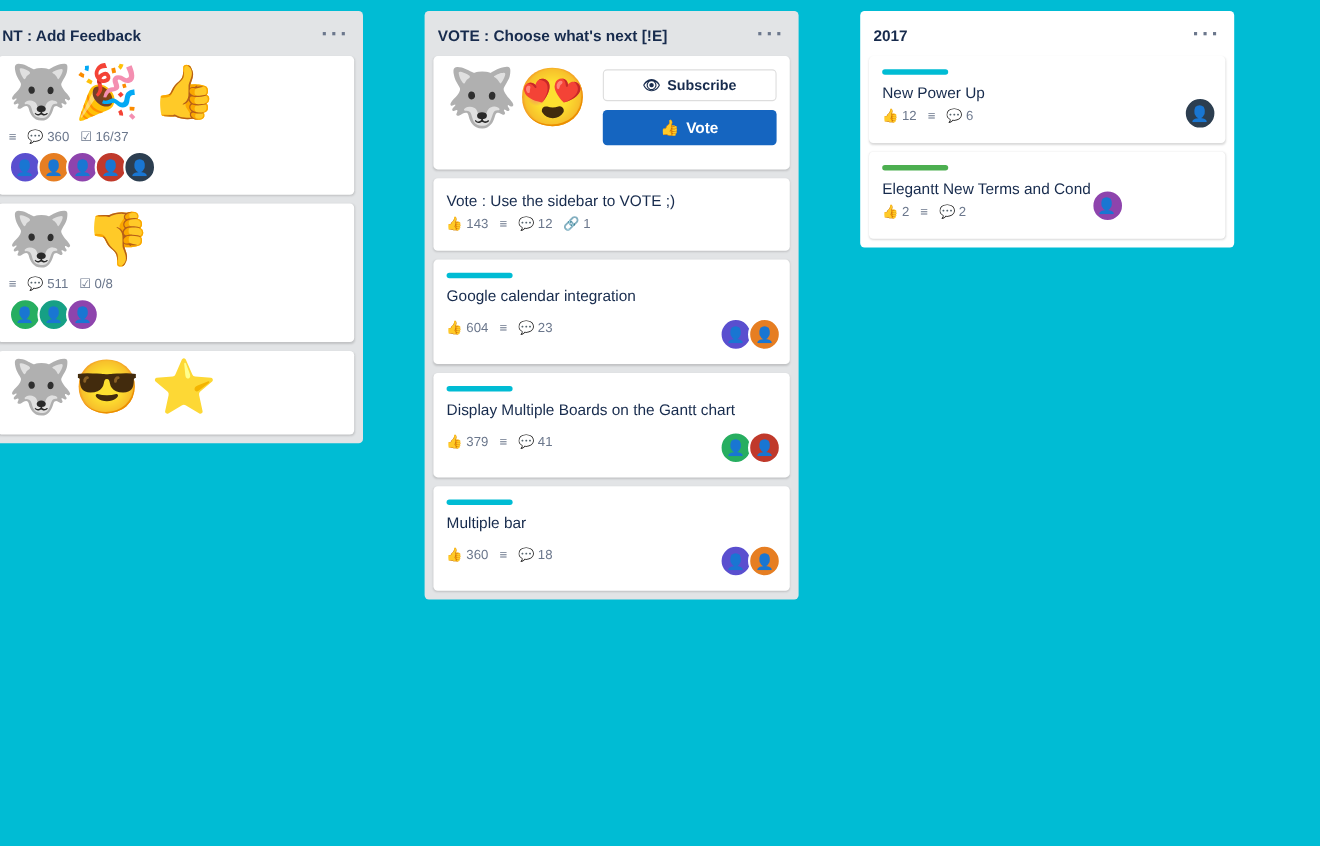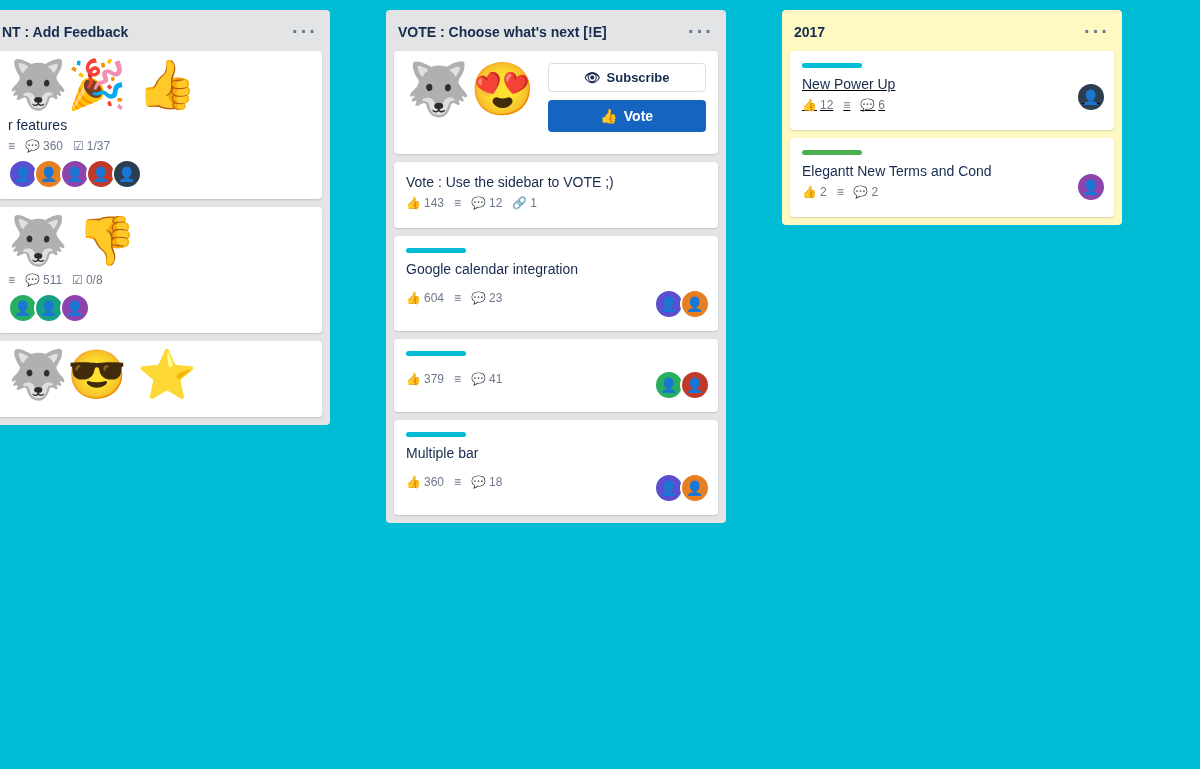--- a/index.html
+++ b/index.html
@@ -166,21 +166,21 @@
       height: 5px;
       border-radius: 3px;
       margin-bottom: 8px;
       width: 60px;
     }
     .bar-cyan { background: #00BCD4; }
     .bar-green { background: #4CAF50; }
 
     
     .col-2017 {
-      background: #fef9c3;
+      background: #ffffff;
       border-radius: 4px;
       width: 340px;
       min-width: 340px;
       flex-shrink: 0;
     }
   </style>
 </head>
 <body>
 
 <div class="board">
@@ -189,30 +189,29 @@
     <div class="column-header">
       <span class="column-header-title">NT : Add Feedback</span>
       <span class="column-header-menu">···</span>
     </div>
 
     <div class="card">
       <div class="card-emoji-row">
         <span class="emoji-large">🐺🎉</span>
         <span class="emoji-large" style="color:#4CAF50;">👍</span>
       </div>
-      <div class="card-title">r features</div>
       <div class="card-meta">
         <span class="meta-item">≡</span>
         <span class="meta-item">
           <span>💬</span>
           <span>360</span>
         </span>
         <span class="meta-item">
           <span>☑</span>
-          <span>1/37</span>
+          <span>16/37</span>
         </span>
       </div>
       <div class="avatars">
         <div class="avatar av1">👤</div>
         <div class="avatar av2">👤</div>
         <div class="avatar av3">👤</div>
         <div class="avatar av4">👤</div>
         <div class="avatar av5">👤</div>
       </div>
     </div>
@@ -306,20 +305,21 @@
         </div>
         <div class="avatars">
           <div class="avatar av1">👤</div>
           <div class="avatar av2">👤</div>
         </div>
       </div>
     </div>
 
     <div class="vote-card">
       <div class="progress-bar bar-cyan"></div>
+      <div class="card-title">Display Multiple Boards on the Gantt chart</div>
       <div style="display:flex;align-items:center;justify-content:space-between;">
         <div class="card-meta">
           <span class="meta-item">
             <span>👍</span>
             <span>379</span>
           </span>
           <span class="meta-item">≡</span>
           <span class="meta-item">
             <span>💬</span>
             <span>41</span>
@@ -356,21 +356,21 @@
   </div>
 
   <div class="column col-2017">
     <div class="column-header">
       <span class="column-header-title">2017</span>
       <span class="column-header-menu">···</span>
     </div>
 
     <div class="vote-card">
       <div class="progress-bar bar-cyan"></div>
-      <div style="display:flex;align-items:flex-start;justify-content:space-between;text-decoration:underline;">
+      <div style="display:flex;align-items:flex-end;justify-content:space-between;">
         <div>
           <div class="card-title">New Power Up</div>
           <div class="card-meta">
             <span class="meta-item">
               <span>👍</span>
               <span>12</span>
             </span>
             <span class="meta-item">≡</span>
             <span class="meta-item">
               <span>💬</span>
@@ -379,21 +379,21 @@
           </div>
         </div>
         <div class="avatars">
           <div class="avatar av5">👤</div>
         </div>
       </div>
     </div>
 
     <div class="vote-card">
       <div class="progress-bar bar-green"></div>
-      <div style="display:flex;align-items:center;justify-content:space-between;gap:44px;">
+      <div style="display:flex;align-items:center;">
         <div>
           <div class="card-title">Elegantt New Terms and Cond</div>
           <div class="card-meta">
             <span class="meta-item">
               <span>👍</span>
               <span>2</span>
             </span>
             <span class="meta-item">≡</span>
             <span class="meta-item">
               <span>💬</span>

